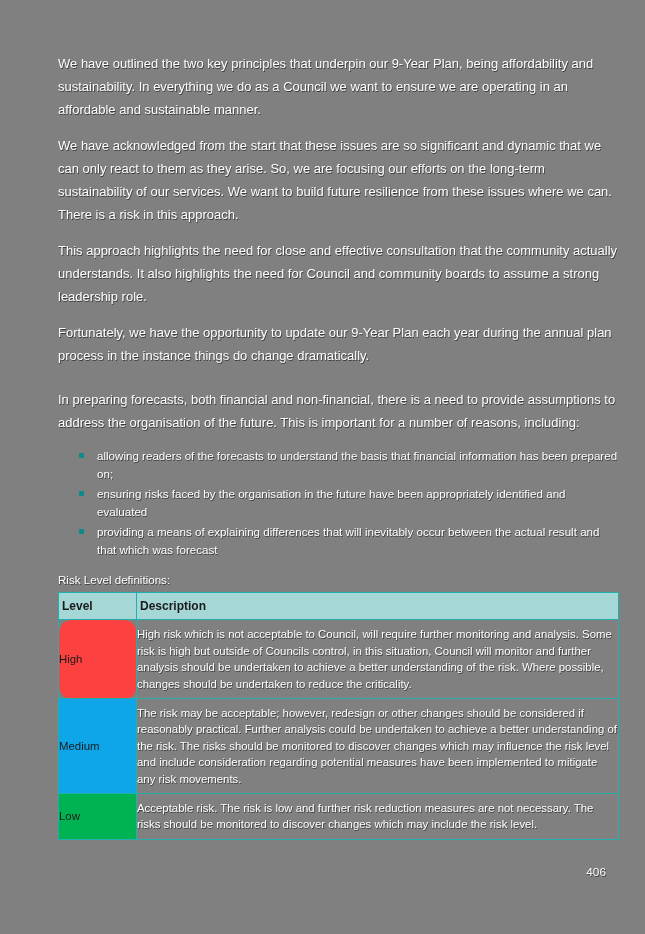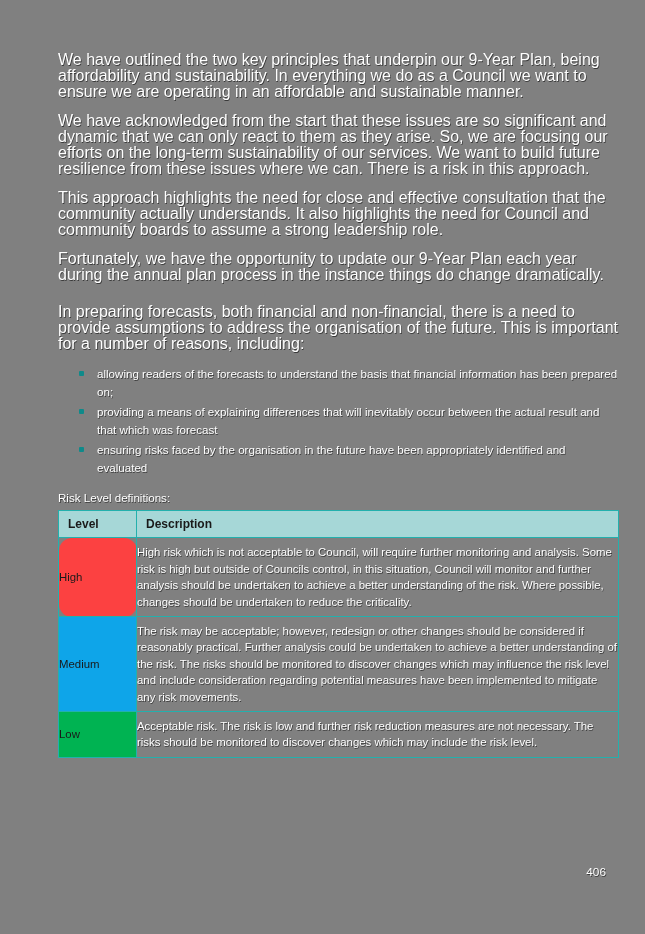--- a/index.html
+++ b/index.html
@@ -34,22 +34,22 @@
     letter-spacing: 0.2px;
     margin: 0 0 26px 0;
     text-shadow:
       1px 1px 0 #e8e8e8,
       -1px -1px 0 #efefef,
       1px -1px 0 #e3e3e3,
       -1px 1px 0 #e3e3e3;
   }
   p.para {
     margin: 0 0 13px 0;
-    font-size: 16px;
-    line-height: 16px;
+    font-size: 13px;
+    line-height: 23px;
     color: #ffffff;
     text-shadow: 0.7px 0.7px 0 rgba(0,0,0,0.55);
   }
   p.para.spaced-top {
     margin-top: 21px;
   }
   ul.bullets {
     list-style: none;
     margin: 5px 0 14px 0;
     padding: 0;
@@ -92,21 +92,21 @@
     padding: 6px 0;
     font-size: 11.4px;
     line-height: 16.4px;
     text-align: left;
   }
   table.risk-table thead th {
     background: #a6d7d7;
     color: #1a1a1a;
     font-weight: bold;
     font-size: 12px;
-    padding: 5px 9px;
+    padding: 5px 3px;
     text-shadow: none;
   }
   col.col-level { width: 78px; }
   col.col-desc  { width: 482px; }
   td.level-cell {
     color: #1a1a1a;
     font-size: 11.8px;
     text-shadow: none;
     padding-left: 10px;
   }
@@ -145,25 +145,25 @@
 
     <p class="para spaced-top">In preparing forecasts, both financial and non-financial, there is a need to provide assumptions to address the organisation of the future. This is important for a number of reasons, including:</p>
 
     <ul class="bullets">
       <li>
         <span class="bullet-marker"></span>
         <span>allowing readers of the forecasts to understand the basis that financial information has been prepared on;</span>
       </li>
       <li>
         <span class="bullet-marker"></span>
-        <span>providing a means of explaining differences that will inevitably occur between the actual result and that which was forecast</span>
+        <span>ensuring risks faced by the organisation in the future have been appropriately identified and evaluated</span>
       </li>
       <li>
         <span class="bullet-marker"></span>
-        <span>ensuring risks faced by the organisation in the future have been appropriately identified and evaluated</span>
+        <span>providing a means of explaining differences that will inevitably occur between the actual result and that which was forecast</span>
       </li>
     </ul>
 
     <div class="risk-label">Risk Level definitions:</div>
 
     <table class="risk-table">
       <colgroup>
         <col class="col-level">
         <col class="col-desc">
       </colgroup>

